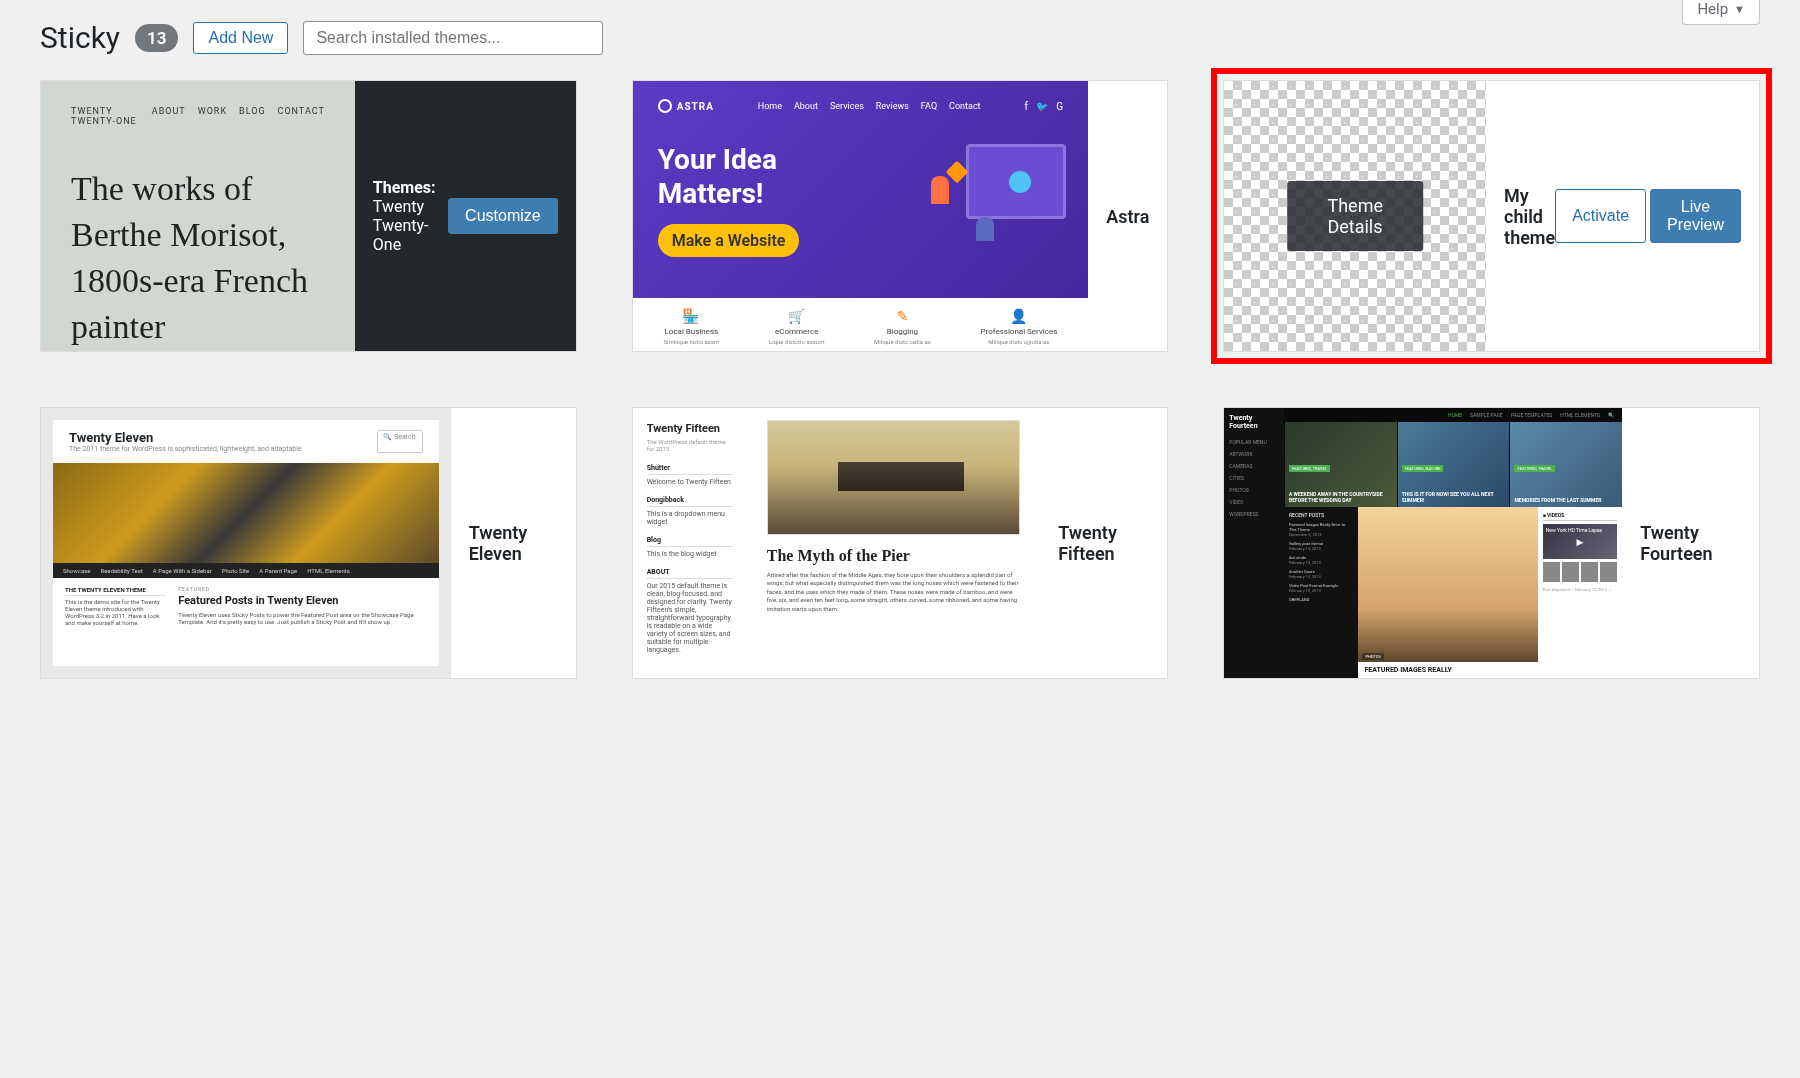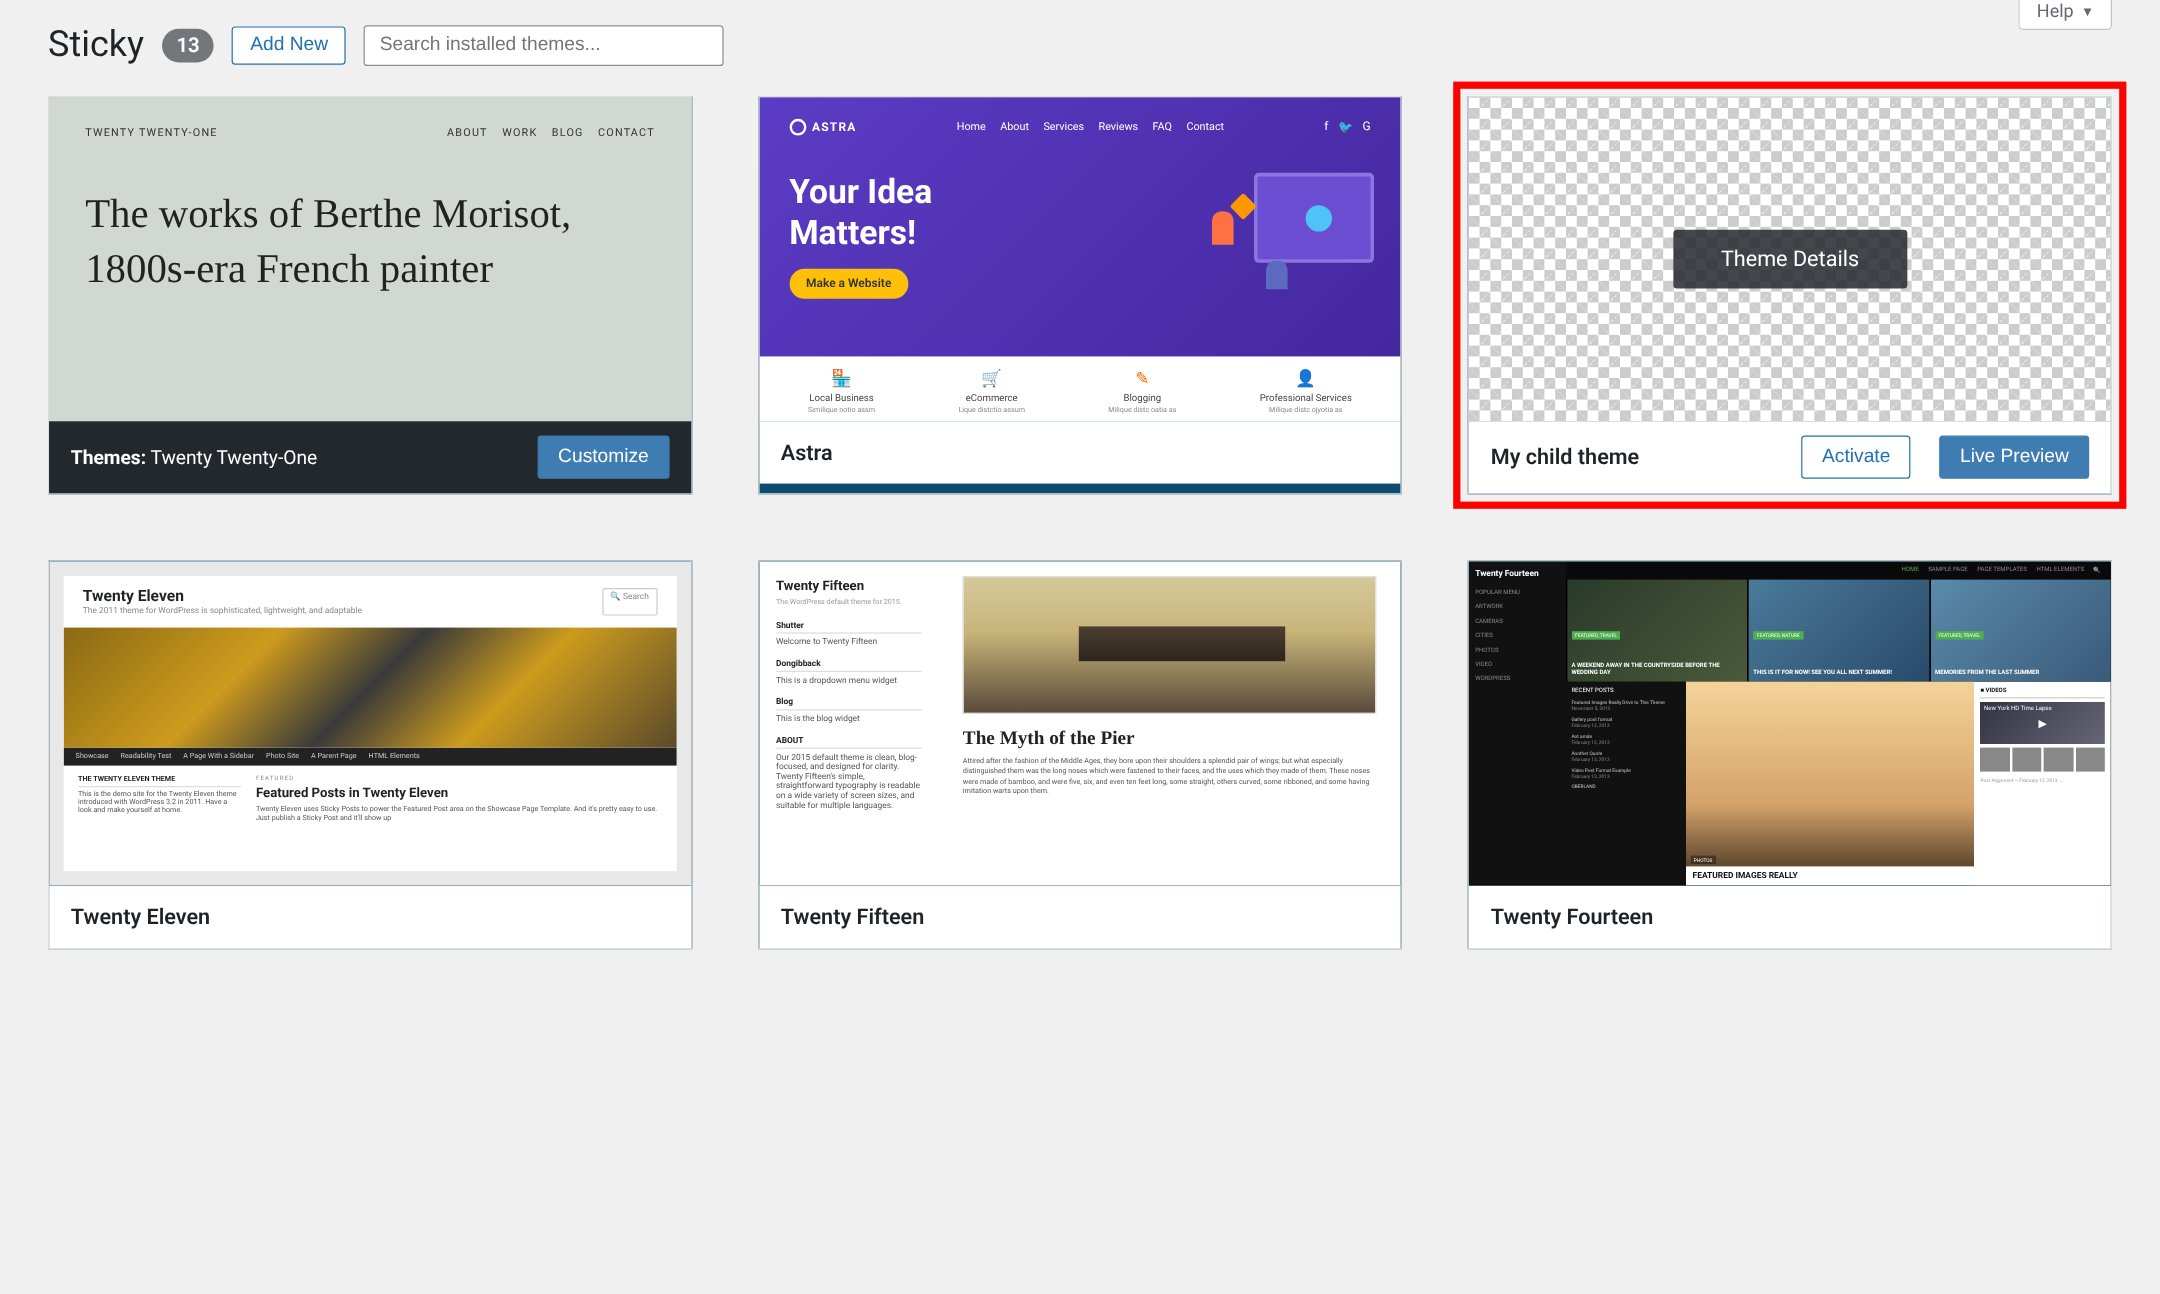--- a/index.html
+++ b/index.html
@@ -62,25 +62,25 @@
       align-items: center;
       gap: 6px;
     }
     .help-tab .tri { font-size: 11px; }
     .themes-grid {
       display: grid;
       grid-template-columns: repeat(3, 1fr);
       gap: 55px;
     }
     .theme-card {
-      background: #0c4a6e;
+      background: #0f172a;
       border: 1px solid #dcdcde;
       position: relative;
       display: flex;
-      flex-direction: column;
+      flex-direction: row;
     }
     .theme-card.highlighted {
       outline: 6px solid #ff0000;
       outline-offset: 6px;
     }
     .theme-screenshot {
       position: relative;
       width: 100%;
       height: 270px;
       overflow: hidden;
@@ -115,21 +115,21 @@
     }
     .btn-secondary {
       background: #fff;
       border: 1px solid #2271b1;
       color: #2271b1;
       font-size: 16px;
       padding: 8px 16px;
       border-radius: 3px;
       cursor: pointer;
     }
-    .theme-actions { display: flex; gap: 24px; }
+    .theme-actions { display: flex; gap: 4px; }
     .theme-details-overlay {
       position: absolute;
       top: 50%;
       left: 50%;
       transform: translate(-50%, -50%);
       background: rgba(35,40,45,0.85);
       color: #fff;
       font-size: 18px;
       padding: 14px 40px;
       border-radius: 3px;
@@ -153,21 +153,21 @@
     .tt1-hero { font-size: 34px; font-weight: 400; color:#222; margin-top: 40px; line-height: 1.35; font-family: Georgia, serif; }
     
     .astra { height:100%; display:flex; flex-direction:column; }
     .astra-hero { background: linear-gradient(135deg,#5b3cc4,#4527a0); flex:1; padding:18px 25px; color:#fff; position:relative; }
     .astra-top { display:flex; justify-content:space-between; align-items:center; font-size:10px; }
     .astra-logo { display:flex; align-items:center; gap:5px; font-weight:700; letter-spacing:1px; }
     .astra-logo-icon { width:14px; height:14px; border:2px solid #fff; border-radius:50%; display:inline-block; }
     .astra-nav { display:flex; gap:12px; font-size:9px; }
     .astra-social { display:flex; gap:8px; font-size:10px; }
     .astra-title { font-size:28px; font-weight:700; margin-top:30px; line-height:1.2; }
-    .astra-cta { background:#ffc107; color:#333; font-weight:600; font-size:10px; padding:7px 14px; border-radius:18px; margin-top:14px; display:inline-block; }
+    .astra-cta { background:#ffc107; color:#333; font-weight:600; font-size:16px; padding:7px 14px; border-radius:18px; margin-top:14px; display:inline-block; }
     .astra-illus { position:absolute; right:22px; top:55px; width:145px; height:105px; }
     .astra-screen { position:absolute; right:0; top:8px; width:100px; height:75px; background:#6a4dd1; border:3px solid #8b76e0; border-radius:4px; }
     .astra-play { position:absolute; right:35px; top:35px; width:22px; height:22px; background:#4fc3f7; border-radius:50%; }
     .astra-person1 { position:absolute; left:10px; top:40px; width:18px; height:28px; background:#ff7043; border-radius:8px 8px 0 0; }
     .astra-person2 { position:absolute; left:55px; bottom:0; width:18px; height:24px; background:#5c6bc0; border-radius:8px 8px 0 0; }
     .astra-diamond { position:absolute; left:28px; top:28px; width:16px; height:16px; background:#ff9800; transform:rotate(45deg); border-radius:2px; }
     .astra-bottom { background:#fff; display:flex; justify-content:space-around; padding:10px 6px 6px; }
     .astra-feat { text-align:center; font-size:8px; color:#444; }
     .astra-feat-icon { color:#ff6f00; font-size:14px; display:block; margin-bottom:3px; }
     .astra-feat-sub { font-size:6px; color:#888; display:block; margin-top:2px; }

